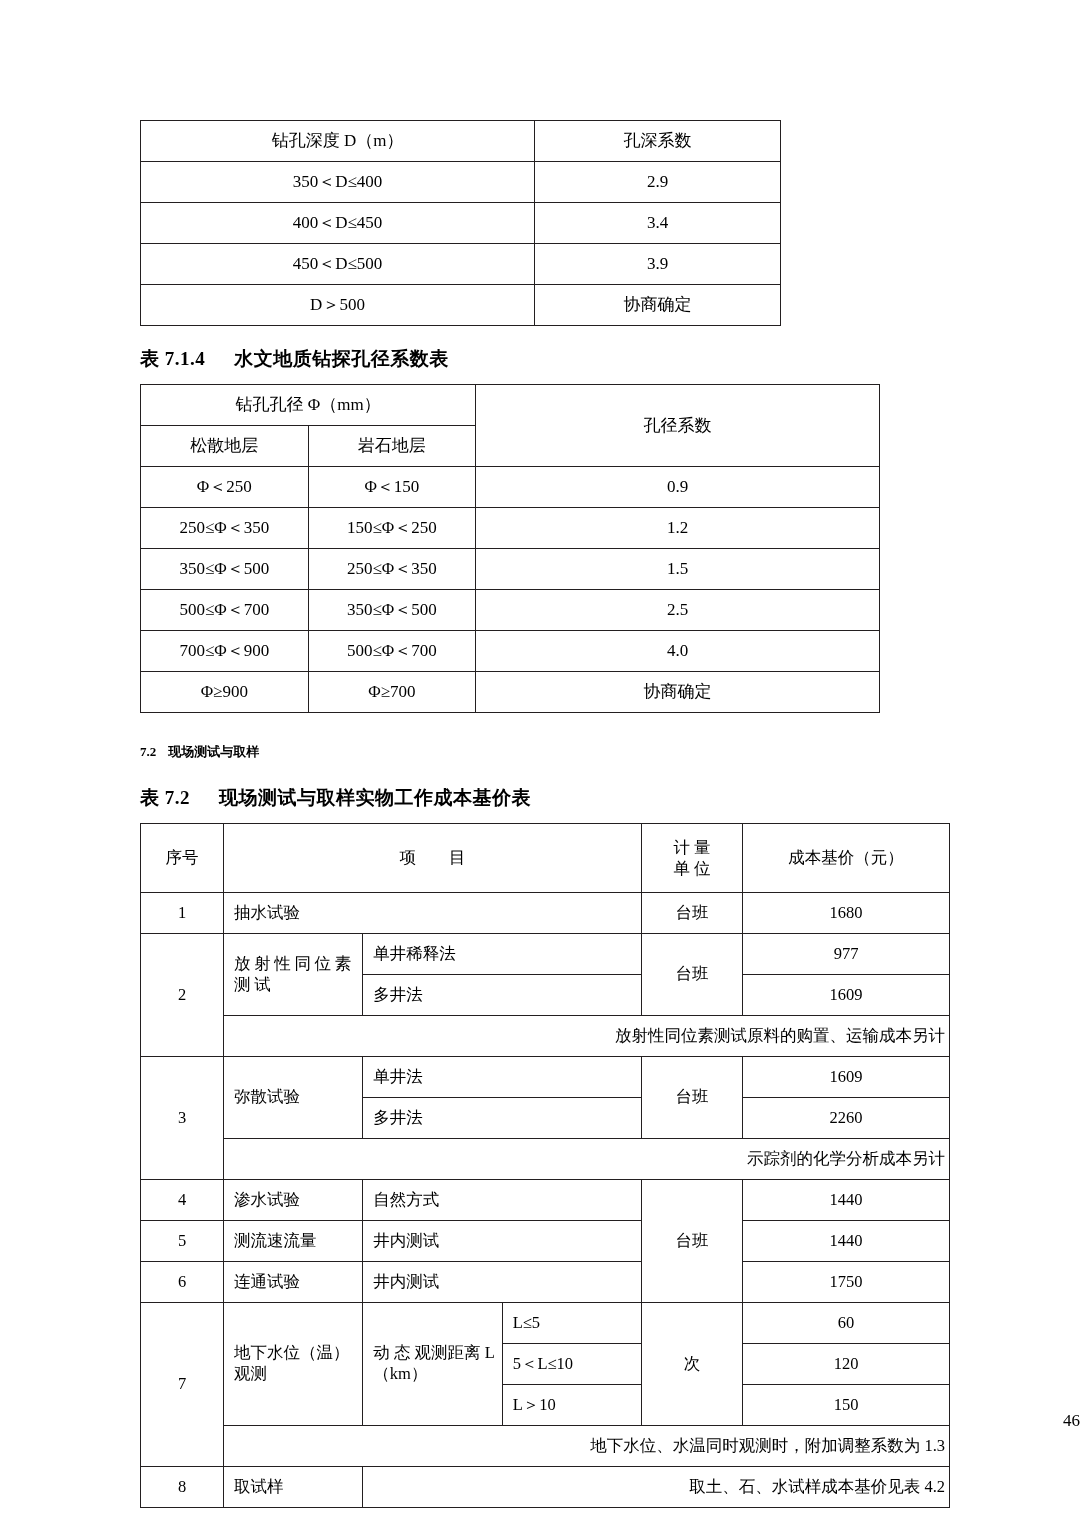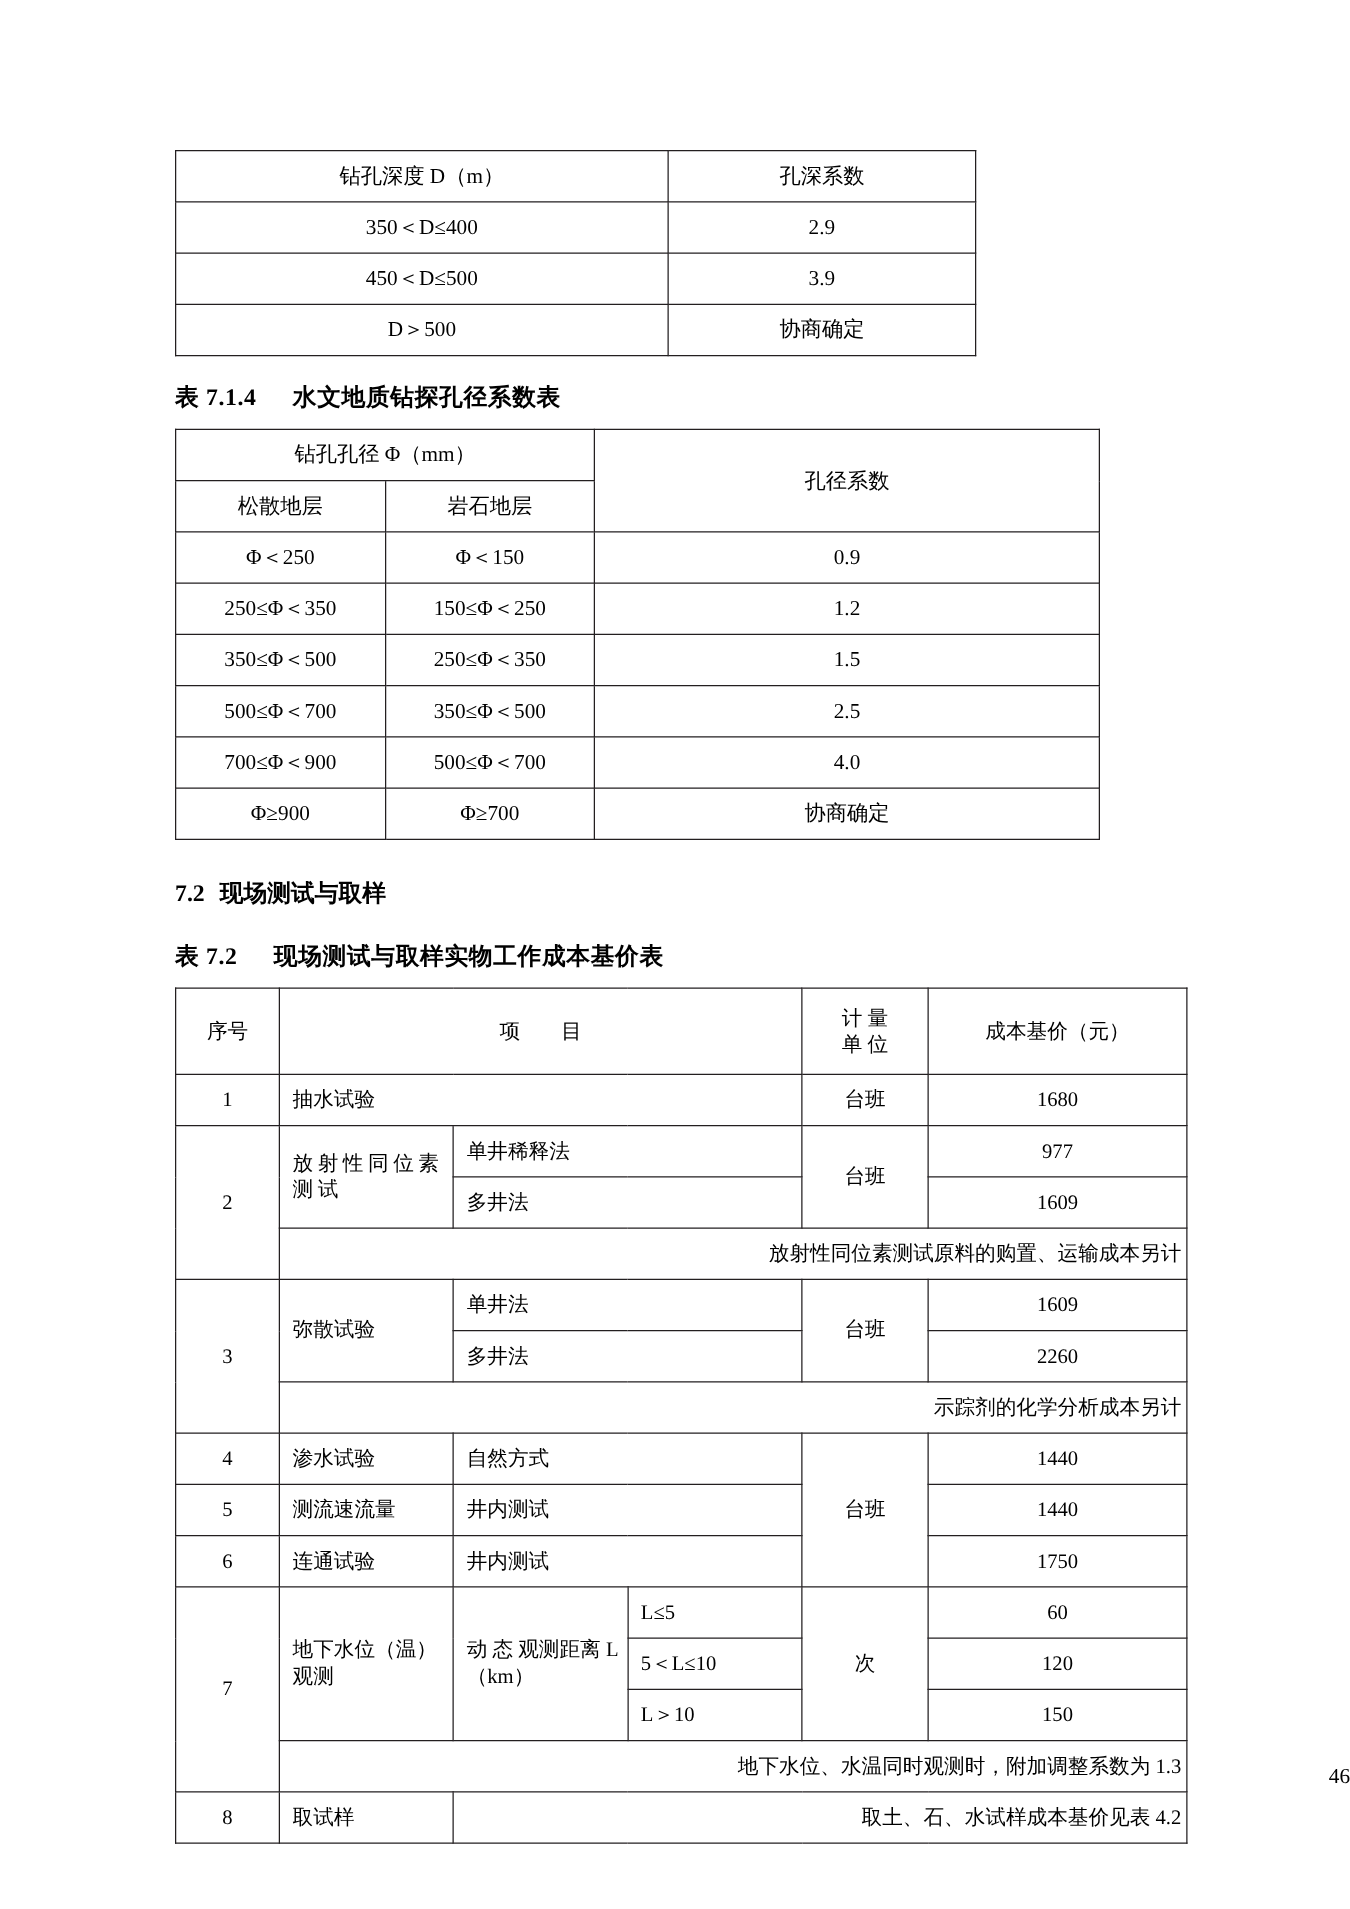--- a/index.html
+++ b/index.html
@@ -45,21 +45,21 @@
 
   
   .caption {
     font-size: 19px;
     font-weight: bold;
     margin: 20px 0 12px 0;
     letter-spacing: 0.5px;
   }
   .caption .num { margin-right: 29px; }
   .section-head {
-    font-size: 19px;
+    font-size: 13px;
     font-weight: bold;
     margin: 30px 0 24px 0;
   }
   .section-head .num { margin-right: 12px; }
 
   
   .tbl-dia {
     width: 740px;
     border-radius: 16px;
   }
@@ -106,20 +106,24 @@
     <tbody>
       <tr>
         <td class="c1">钻孔深度 D（m）</td>
         <td class="c2">孔深系数</td>
       </tr>
       <tr>
         <td>350＜D≤400</td>
         <td>2.9</td>
       </tr>
       <tr>
+        <td>400＜D≤450</td>
+        <td>3.4</td>
+      </tr>
+      <tr>
         <td>450＜D≤500</td>
         <td>3.9</td>
       </tr>
       <tr>
         <td>D＞500</td>
         <td>协商确定</td>
       </tr>
     </tbody>
   </table>
 

